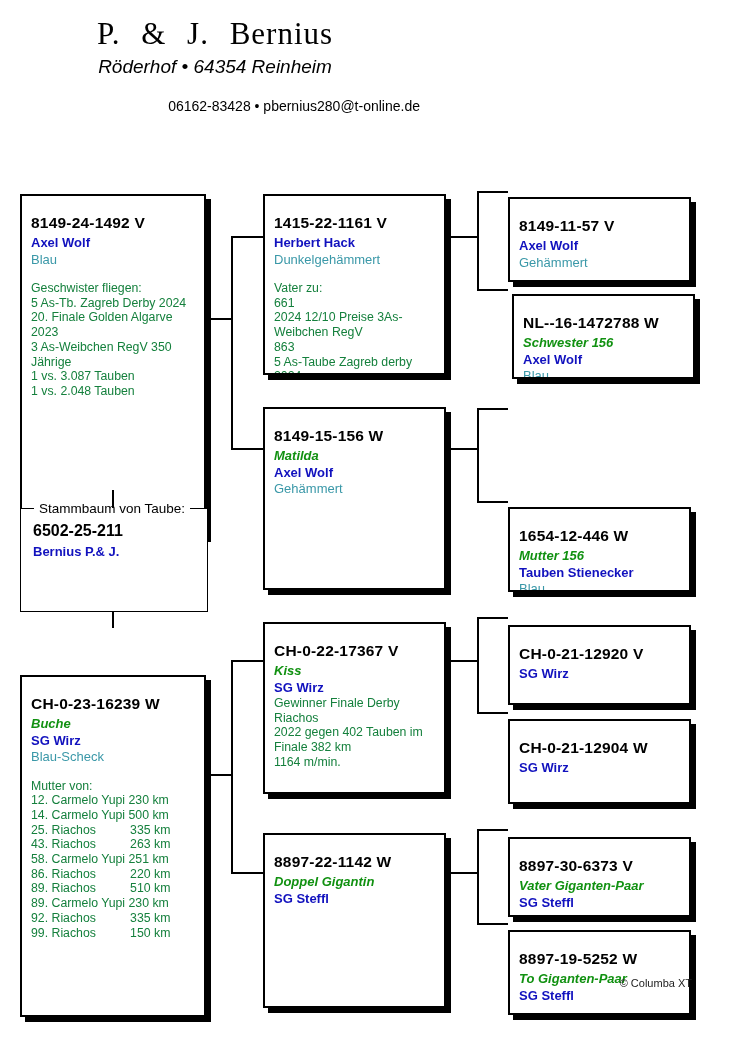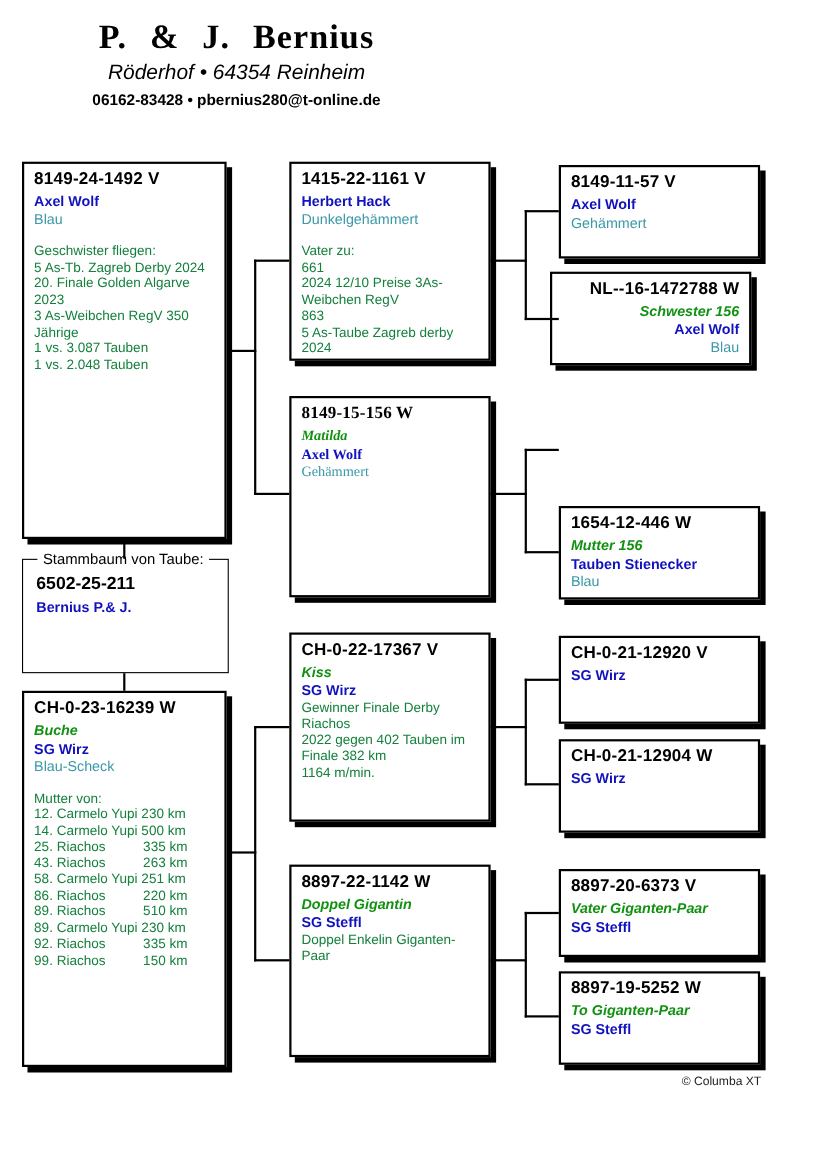--- a/index.html
+++ b/index.html
@@ -1,28 +1,28 @@
 <!DOCTYPE html>
 <html style="--owner-blue: #1111BE; --name-green: #119111; --detail-teal: #3A98A8;"><head>
 <meta charset="utf-8">
 <style>
   html,body{margin:0;padding:0;background:#fff;}
   #page{position:relative;width:750px;height:1060px;background:#fff;
         font-family:"Liberation Sans", sans-serif;color:#000;overflow:hidden;}
 
   
   .header{position:absolute;left:10px;top:16px;width:410px;text-align:center;}
-  .header-title{font-family:"Liberation Serif", serif;font-weight:bold;font-size:31px;
+  .header-title{font-family:"Liberation Serif", serif;font-weight:normal;font-size:31px;
                 word-spacing:12px;letter-spacing:1px;line-height:36px;}
   .header-address{font-style:italic;font-size:19px;line-height:24px;margin-top:3px;}
-  .header-contact{font-weight:bold;font-size:14px;line-height:18px;margin-top:2px;}
+  .header-contact{font-weight:normal;font-size:14px;line-height:18px;margin-top:18px;text-align:right;}
 
   
   .pbox{position:absolute;background:#fff;border:2px solid #000;
-        box-shadow:5px 5px 0 #000;padding:4px 9px;box-sizing:border-box;overflow:hidden;}
+        box-shadow:5px 5px 0 #000;padding:17px 9px;box-sizing:border-box;overflow:hidden;margin-top:47px;}
   .seg{white-space:pre-wrap;}
   .seg-ring{font-weight:bold;font-size:15.5px;line-height:20px;margin-bottom:2px;letter-spacing:.2px;}
   .seg-blue{font-weight:bold;font-size:13px;line-height:15.5px;color:var(--owner-blue);margin-bottom:1px;}
   .seg-green{font-weight:bold;font-style:italic;font-size:13px;line-height:15.5px;color:var(--name-green);margin-bottom:1px;}
   .seg-teal{font-size:13px;line-height:15.5px;color:var(--detail-teal);margin-bottom:1px;}
   .seg-body{font-size:12.3px;line-height:14.7px;color:#15803d;}
   .seg-gap{height:13px;}
 
   
   .subject-box{position:absolute;left:20px;top:508px;width:188px;height:104px;
@@ -92,69 +92,68 @@
       <div class="seg seg-blue">Herbert Hack</div>
       <div class="seg seg-teal">Dunkelgehämmert</div>
       <div class="seg seg-gap"></div>
       <div class="seg seg-body">Vater zu:
 661
 2024 12/10 Preise 3As-
 Weibchen RegV
 863
 5 As-Taube Zagreb derby 2024</div>
     </div>
-  <div class="pbox" style="left:263px;top:360px;width:183px;height:183px;font-family:Liberation Serif, serif;">
+  <div class="pbox" style="left:263px;top:360px;width:183px;height:183px;">
       <div class="seg seg-ring">8149-15-156 W</div>
       <div class="seg seg-green">Matilda</div>
       <div class="seg seg-blue">Axel Wolf</div>
       <div class="seg seg-teal">Gehämmert</div>
     </div>
   <div class="pbox" style="left:263px;top:575px;width:183px;height:172px;">
       <div class="seg seg-ring">CH-0-22-17367 V</div>
       <div class="seg seg-green">Kiss</div>
       <div class="seg seg-blue">SG Wirz</div>
       <div class="seg seg-body">Gewinner Finale Derby Riachos
 2022 gegen 402 Tauben im
 Finale 382 km
 1164 m/min.</div>
     </div>
   <div class="pbox" style="left:263px;top:786px;width:183px;height:175px;">
       <div class="seg seg-ring">8897-22-1142 W</div>
       <div class="seg seg-green">Doppel Gigantin</div>
       <div class="seg seg-blue">SG Steffl</div>
-      <div class="seg seg-body">Doppel Enkelin Giganten-Paar</div>
     </div>
 
   <div class="pbox" style="left:508px;top:150px;width:183px;height:85px;">
       <div class="seg seg-ring">8149-11-57 V</div>
       <div class="seg seg-blue">Axel Wolf</div>
       <div class="seg seg-teal">Gehämmert</div>
     </div>
-  <div class="pbox" style="left:500px;top:247px;width:183px;height:85px;text-align:right;">
+  <div class="pbox" style="left:512px;top:247px;width:183px;height:85px;">
       <div class="seg seg-ring">NL--16-1472788 W</div>
       <div class="seg seg-green">Schwester 156</div>
       <div class="seg seg-blue">Axel Wolf</div>
       <div class="seg seg-teal">Blau</div>
     </div>
   <div class="pbox" style="left:508px;top:460px;width:183px;height:85px;">
       <div class="seg seg-ring">1654-12-446 W</div>
       <div class="seg seg-green">Mutter 156</div>
       <div class="seg seg-blue">Tauben Stienecker</div>
       <div class="seg seg-teal">Blau</div>
     </div>
   <div class="pbox" style="left:508px;top:578px;width:183px;height:80px;">
       <div class="seg seg-ring">CH-0-21-12920 V</div>
       <div class="seg seg-blue">SG Wirz</div>
     </div>
   <div class="pbox" style="left:508px;top:672px;width:183px;height:85px;">
       <div class="seg seg-ring">CH-0-21-12904 W</div>
       <div class="seg seg-blue">SG Wirz</div>
     </div>
   <div class="pbox" style="left:508px;top:790px;width:183px;height:80px;">
-      <div class="seg seg-ring">8897-20-6373 V</div>
+      <div class="seg seg-ring">8897-30-6373 V</div>
       <div class="seg seg-green">Vater Giganten-Paar</div>
       <div class="seg seg-blue">SG Steffl</div>
     </div>
   <div class="pbox" style="left:508px;top:883px;width:183px;height:85px;">
       <div class="seg seg-ring">8897-19-5252 W</div>
       <div class="seg seg-green">To Giganten-Paar</div>
       <div class="seg seg-blue">SG Steffl</div>
     </div>
 
   <div class="line" style="left:112px;top:490px;width:2px;height:18px;"></div>

